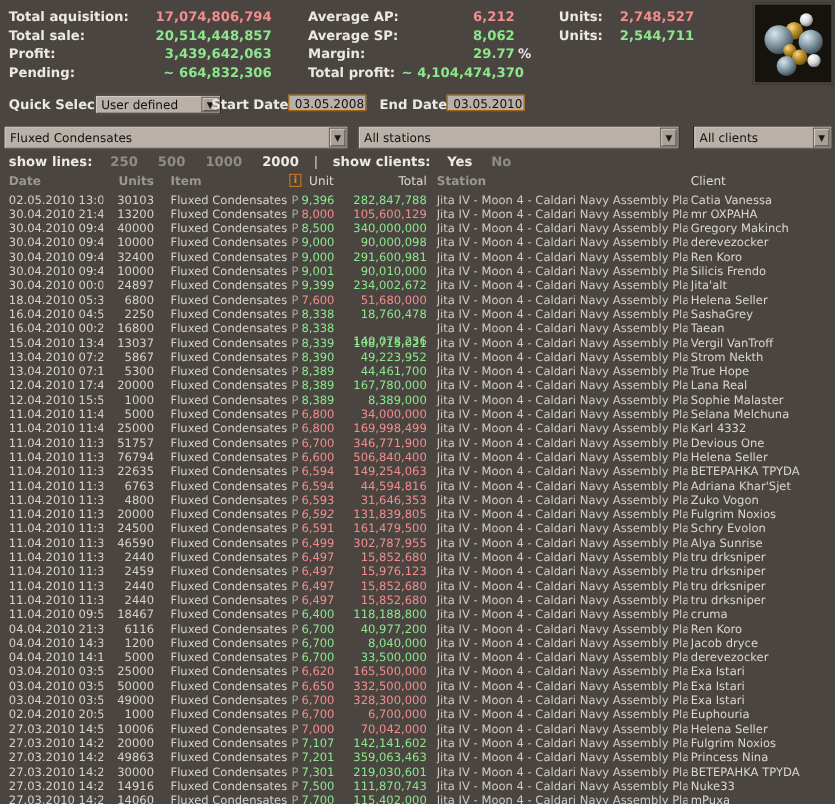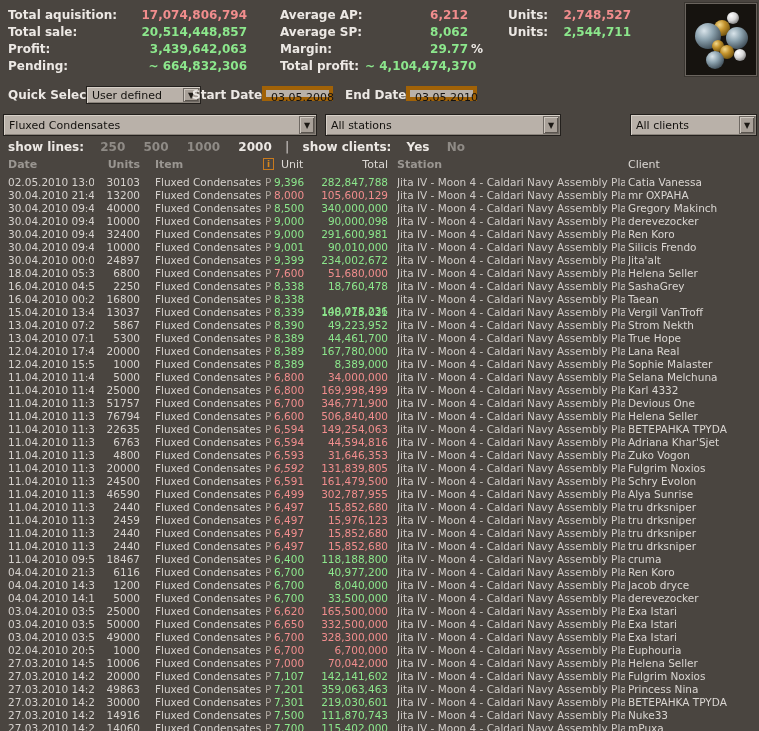--- a/index.html
+++ b/index.html
@@ -37,21 +37,21 @@
     color:#14120f; white-space:nowrap; overflow:hidden;
   }
   .combo-btn {
     position:absolute; right:1px; top:1px; bottom:1px; width:16px;
     background:#a9a199; border:1px solid #6e6862;
     box-shadow:inset 1px 1px 0 #cfc8c0, inset -1px -1px 0 #5a544e;
     color:#1c1915; font-size:8px; text-align:center; line-height:14px; cursor:pointer;
   }
   .datebox {
     position:absolute; top:0; height:15px; background:#b9b1a9;
-    border:4px solid #a16207; color:#14120f; font-size:11px; line-height:16px;
+    border:1px solid #a16207; color:#14120f; font-size:11px; line-height:16px;
     padding-left:5px; white-space:nowrap;
   }
   
   .filterrow { position:absolute; left:0; top:114px; width:759px; height:22px; }
   .bigcombo { height:22px; }
   .bigcombo .combo-text { top:3px; }
   .bigcombo .combo-btn { line-height:18px; }
   
   .showrow { position:absolute; left:8px; top:140px; height:15px; font-size:12px; font-weight:bold; white-space:nowrap; }
   .showrow span { display:inline-block; }
@@ -172,21 +172,21 @@
     <div class="datebox" style="left:262px;width:71px">03.05.2008</div>
     <span class="qslabel" style="left:345px">End Date:</span>
     <div class="datebox" style="left:406px;width:71px">03.05.2010</div>
   </div>
 
   <div class="filterrow">
     <div class="combo bigcombo" style="left:3px;width:314px">
       <span class="combo-text">Fluxed Condensates</span>
       <span class="combo-btn">▼</span>
     </div>
-    <div class="combo bigcombo" style="left:325px;width:236px">
+    <div class="combo bigcombo" style="left:325px;width:293px">
       <span class="combo-text">All stations</span>
       <span class="combo-btn">▼</span>
     </div>
     <div class="combo bigcombo" style="left:630px;width:127px">
       <span class="combo-text">All clients</span>
       <span class="combo-btn">▼</span>
     </div>
   </div>
 
   <div class="showrow">

